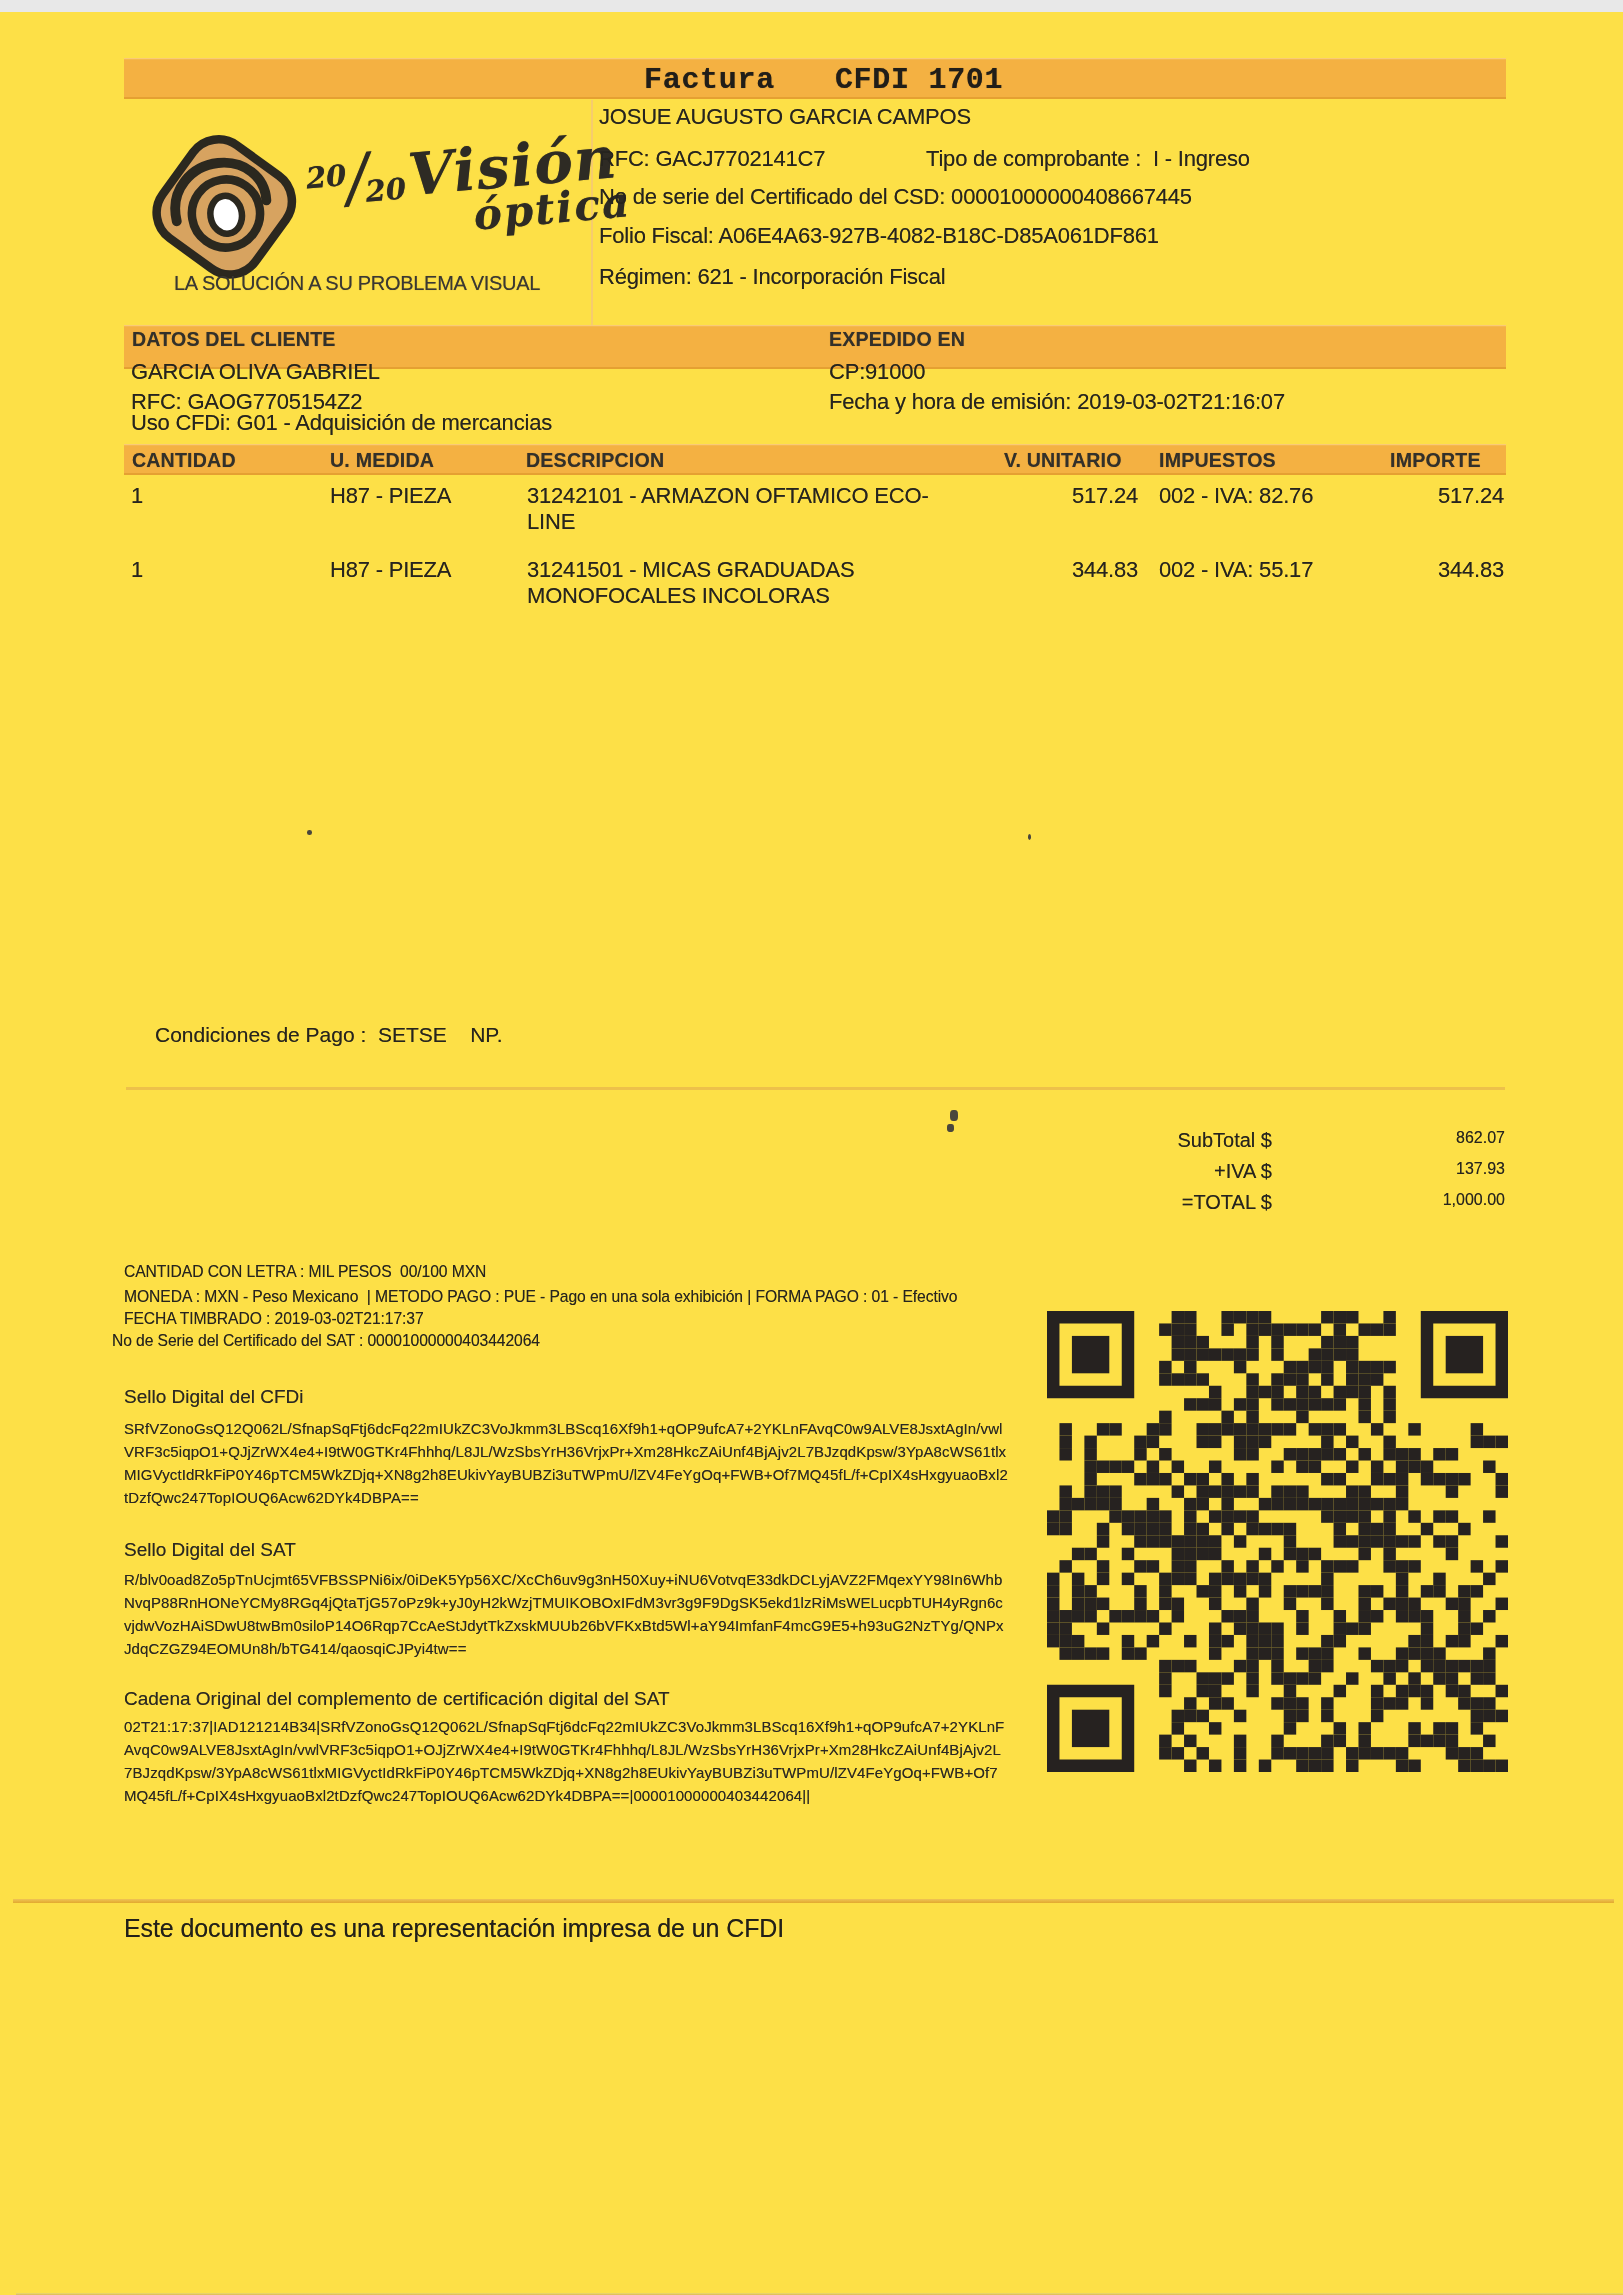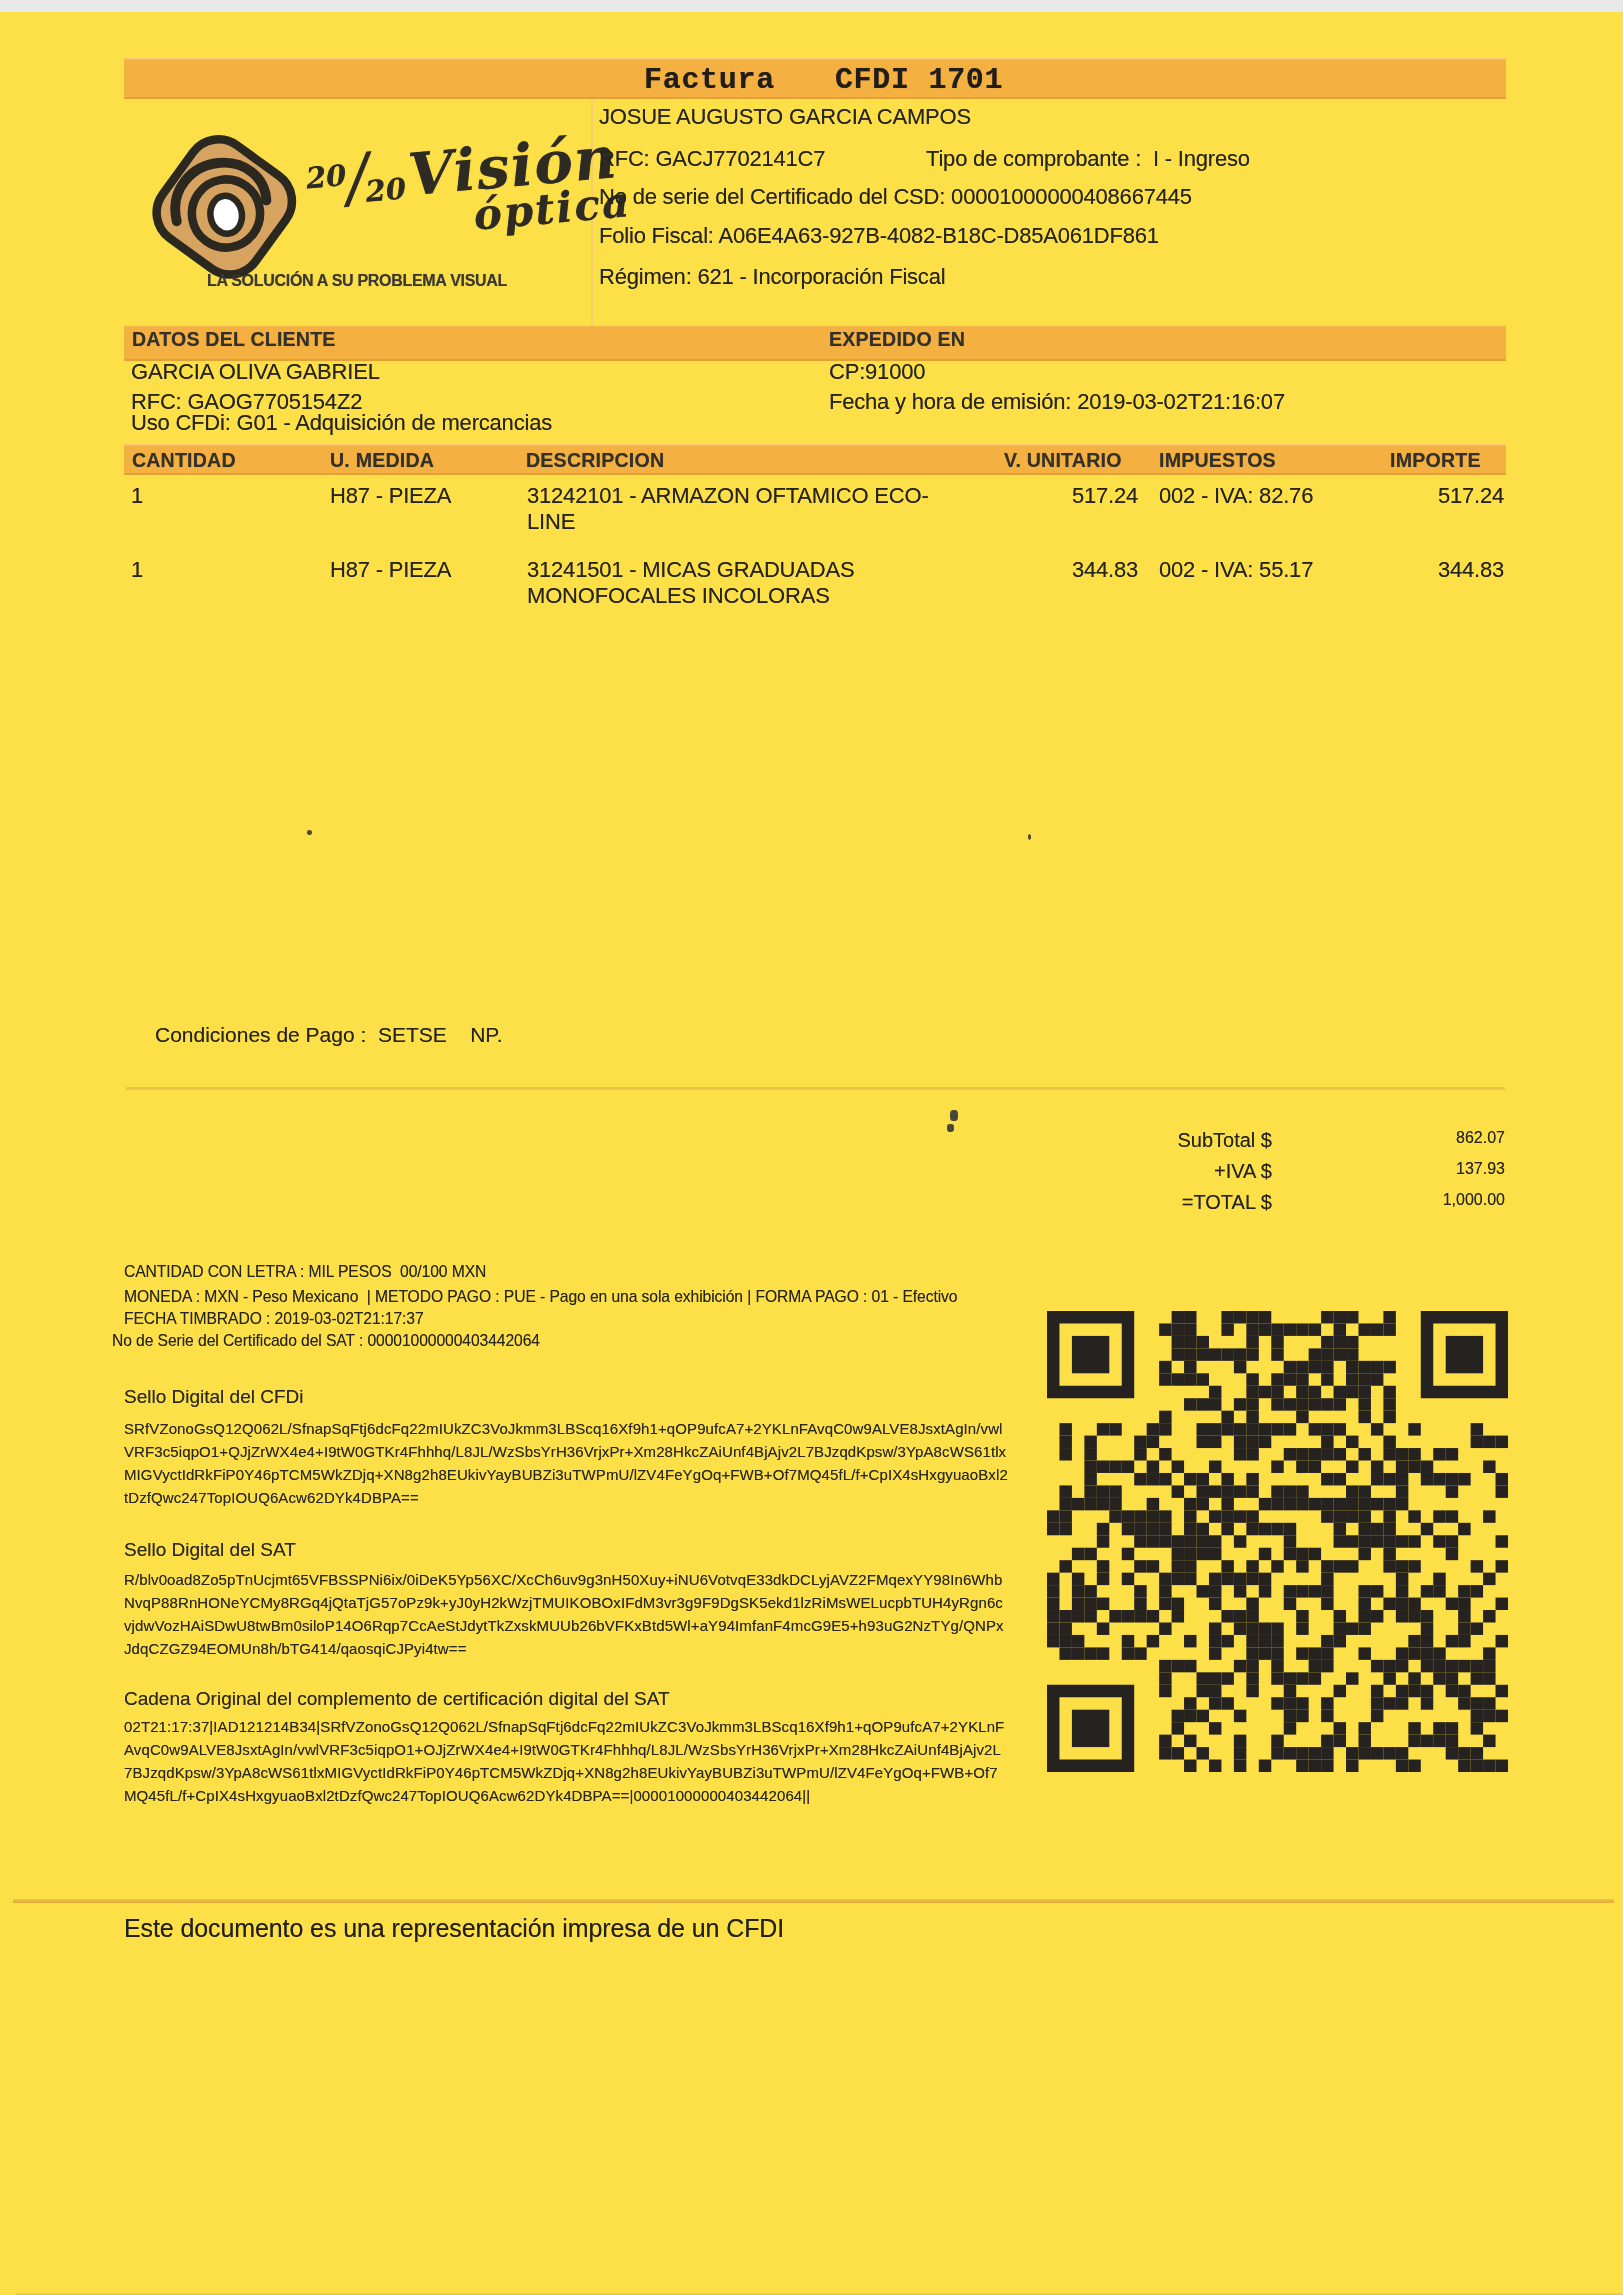--- a/index.html
+++ b/index.html
@@ -65,21 +65,21 @@
     font-family:"DejaVu Serif", serif; font-style:italic; font-weight:bold;
     color:#2e2b24; transform:rotate(-5deg); text-shadow:0 0 0.7px rgba(30,28,20,.6);
   }
   .brand .frac{font-size:33px;}
   .brand .frac sup{font-size:29px; vertical-align:15.7px;}
   .brand .frac .slash{font-size:65px; font-weight:normal; letter-spacing:-3.9px;}
   .brand .frac sub{font-size:29px; vertical-align:-2.6px;}
   .brand .script{font-size:58px; letter-spacing:1.3px;}
   .brand .script2{display:block; font-size:42px; margin:-14.4px 0 0 164px; letter-spacing:2px;}
   .tagline{position:absolute; left:154px; top:260px; width:406px; text-align:center;
-    font-weight:bold; font-size:16px; letter-spacing:-0.3px; color:#3a3833;
+    font-weight:normal; font-size:20px; letter-spacing:-0.3px; color:#3a3833;
     text-shadow:0 0 0.7px rgba(40,38,30,.5);}
   .speck{position:absolute; background:#4a463c; border-radius:50%;}
 </style>
 </head>
 <body>
 
 <div class="page">
 
   <div class="band title-band">
     <div class="doc-title"><span>Factura</span><span class="gap"></span><span>CFDI 1701</span></div>
@@ -104,21 +104,21 @@
   </div>
   <div class="tagline">LA SOLUCIÓN A SU PROBLEMA VISUAL</div>
 
   <div class="abs t34" style="left:599px; top:92px;">JOSUE AUGUSTO GARCIA CAMPOS</div>
   <div class="abs t34" style="left:599px; top:134px;">RFC: GACJ7702141C7</div>
   <div class="abs t34" style="left:926px; top:134px;">Tipo de comprobante :  I - Ingreso</div>
   <div class="abs t34" style="left:599px; top:172px;">No de serie del Certificado del CSD: 00001000000408667445</div>
   <div class="abs t34" style="left:599px; top:211px;">Folio Fiscal: A06E4A63-927B-4082-B18C-D85A061DF861</div>
   <div class="abs t34" style="left:599px; top:252px;">Régimen: 621 - Incorporación Fiscal</div>
 
-  <div class="band" style="top:313px; height:36px;">
+  <div class="band" style="top:313px; height:44px;">
     <span class="band-label" style="left:7.9px; top:3.3px;">DATOS DEL CLIENTE</span>
     <span class="band-label" style="left:705px; top:3.3px;">EXPEDIDO EN</span>
   </div>
   <div class="abs t34" style="left:131px; top:347px;">GARCIA OLIVA GABRIEL</div>
   <div class="abs t34" style="left:131px; top:377px;">RFC: GAOG7705154Z2</div>
   <div class="abs t34" style="left:131px; top:398px;">Uso CFDi: G01 - Adquisición de mercancias</div>
   <div class="abs t34" style="left:829px; top:347px;">CP:91000</div>
   <div class="abs t34" style="left:829px; top:377px;">Fecha y hora de emisión: 2019-03-02T21:16:07</div>
 
   <div class="band" style="top:432px; height:31px;">

